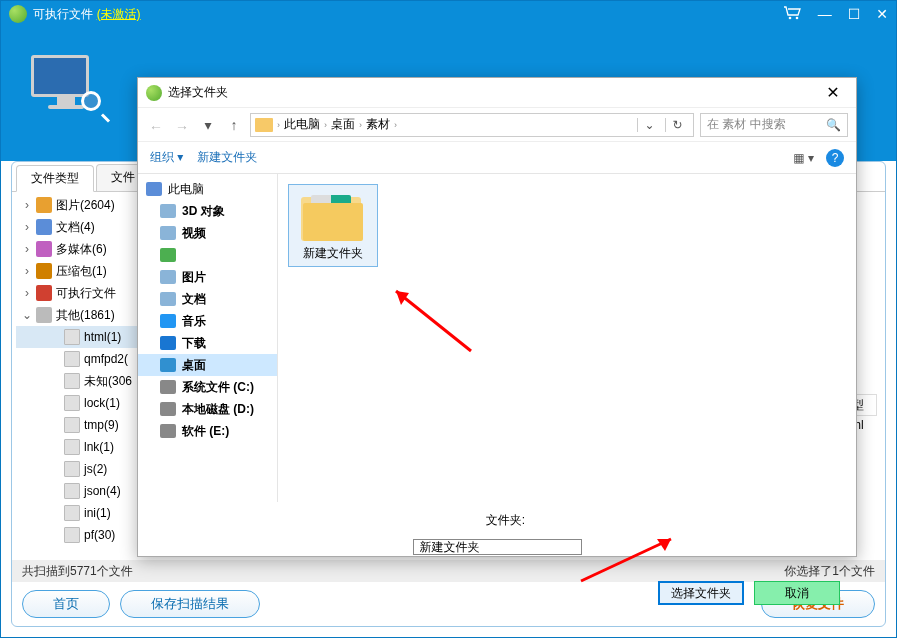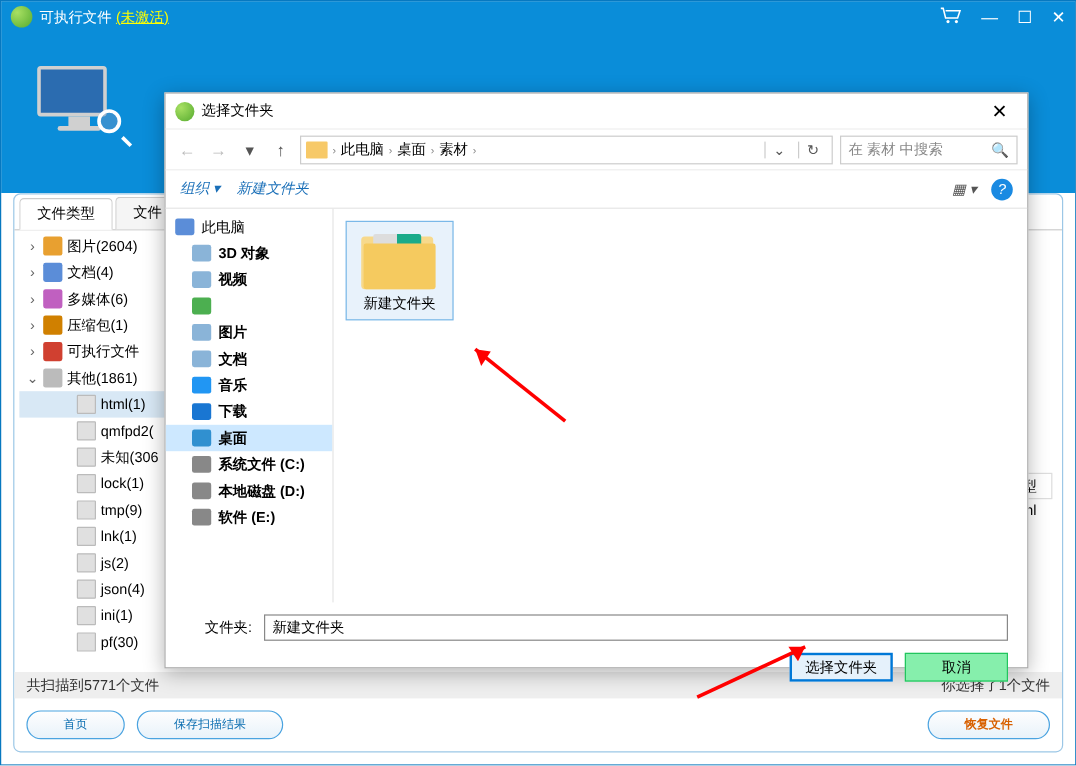--- a/index.html
+++ b/index.html
@@ -39,39 +39,39 @@
 .icon-img { background: #e8a030; border-radius: 2px; }
 .icon-doc { background: #5b8dd8; border-radius: 2px; }
 .icon-media { background: #c060c0; border-radius: 2px; }
 .icon-zip { background: #d08000; border-radius: 2px; }
 .icon-exe { background: #d04030; border-radius: 2px; }
 .icon-other { background: #bbb; border-radius: 2px; }
 .icon-file { background: #e0e0e0; border: 1px solid #bbb; border-radius: 1px; }
 
 .statusbar { position: absolute; bottom: 44px; left: 0; right: 0; height: 22px; background: #eee; display: flex; align-items: center; padding: 0 10px; justify-content: space-between; color: #333; }
 .bottom-buttons { position: absolute; bottom: 6px; left: 10px; right: 10px; height: 32px; display: flex; justify-content: space-between; align-items: center; }
-.pill-btn { padding: 4px 30px; border: 1px solid #4aa3e0; border-radius: 14px; background: linear-gradient(#fefefe, #e8f2fa); color: #0a6db0; cursor: pointer; font-size: 10px; }
+.pill-btn { padding: 4px 30px; border: 1px solid #4aa3e0; border-radius: 14px; background: linear-gradient(#fefefe, #e8f2fa); color: #0a6db0; cursor: pointer; font-size: 13px; }
 .pill-btn.primary { color: #d86000; font-weight: bold; }
 
 
 .dialog { position: absolute; left: 136px; top: 76px; width: 720px; height: 480px; background: #fff; border: 1px solid #aaa; box-shadow: 0 4px 16px rgba(0,0,0,0.3); }
 .dlg-title { height: 30px; display: flex; align-items: center; padding: 0 8px; border-bottom: 1px solid #eee; }
 .dlg-logo { width: 16px; height: 16px; border-radius: 50%; background: radial-gradient(circle at 30% 30%, #a8e063, #56ab2f); margin-right: 6px; }
 .dlg-close { margin-left: auto; width: 30px; text-align: center; font-size: 16px; cursor: pointer; }
 .dlg-nav { height: 34px; display: flex; align-items: center; padding: 0 8px; gap: 6px; border-bottom: 1px solid #eee; }
 .nav-arrow { width: 20px; text-align: center; color: #555; font-size: 14px; cursor: pointer; }
 .nav-arrow.disabled { color: #bbb; }
 .breadcrumb { flex: 1; height: 24px; border: 1px solid #ccc; display: flex; align-items: center; padding: 0 4px; gap: 4px; }
 .bc-folder { width: 18px; height: 14px; background: #f7c968; border-radius: 1px; }
 .bc-sep { color: #888; font-size: 9px; }
 .bc-item { cursor: pointer; }
 .bc-ref { width: 24px; border-left: 1px solid #ccc; text-align: center; color: #555; }
 .search-box { width: 148px; height: 24px; border: 1px solid #ccc; display: flex; align-items: center; padding: 0 6px; color: #888; }
 .search-box span:first-child { flex: 1; }
-.dlg-toolbar { height: 32px; display: flex; align-items: center; padding: 0 12px; gap: 14px; border-bottom: 1px solid #e5e5e5; font-style: italic; }
+.dlg-toolbar { height: 32px; display: flex; align-items: center; padding: 0 12px; gap: 14px; border-bottom: 1px solid #e5e5e5; }
 .tb-link { color: #1a6fb8; cursor: pointer; }
 .tb-right { margin-left: auto; display: flex; gap: 12px; align-items: center; }
 .help-icon { width: 18px; height: 18px; border-radius: 50%; background: #1a8ae2; color: #fff; text-align: center; line-height: 18px; font-size: 12px; cursor: pointer; }
 .view-icon { color: #555; }
 
 .dlg-body { display: flex; height: 328px; }
 .dlg-tree { width: 140px; border-right: 1px solid #e5e5e5; padding: 4px 0; overflow-y: auto; }
 .dt-item { display: flex; align-items: center; height: 22px; padding-left: 8px; gap: 6px; cursor: pointer; }
 .dt-item.child { padding-left: 22px; font-weight: bold; }
 .dt-item.selected { background: #cde8ff; }
@@ -84,21 +84,21 @@
 .dt-icon.dl { background: #1976d2; }
 
 .dlg-content { flex: 1; padding: 10px; position: relative; }
 .folder-item { width: 90px; text-align: center; cursor: pointer; border: 1px solid #7ab8e8; padding: 4px; background: #e8f2fb; }
 .folder-thumb { width: 64px; height: 52px; margin: 0 auto 4px; position: relative; }
 .folder-back { width: 60px; height: 44px; background: #f7d98c; border-radius: 3px; position: absolute; bottom: 0; }
 .folder-front { width: 60px; height: 38px; background: #f5ca5f; border-radius: 2px; position: absolute; bottom: 0; left: 2px; }
 .folder-content { position: absolute; left: 10px; top: 6px; width: 40px; height: 36px; background: linear-gradient(90deg, #ddd 50%, #1aab8a 50%); border-radius: 2px; }
 
 .dlg-footer { padding: 10px 16px; }
-.footer-row { display: flex; align-items: center; gap: 10px; margin-bottom: 10px; }
+.footer-row { display: flex; align-items: center; gap: 10px; margin-bottom: 26px; flex-direction: column; }
 .footer-label { width: 56px; text-align: right; }
 .footer-input { flex: 1; height: 22px; border: 1px solid #888; padding: 0 6px; }
 .footer-btns { display: flex; justify-content: flex-end; gap: 10px; }
 .dlg-btn { width: 86px; height: 24px; border: 1px solid #22c55e; background: #86efac; cursor: pointer; }
 .dlg-btn.primary { border: 2px solid #0078d7; background: #e5f1fb; }
 
 
 .arrow { position: absolute; pointer-events: none; }
 .arrow-line { stroke: #ff0000; stroke-width: 3; fill: none; }
 .arrow-head { fill: #ff0000; }

